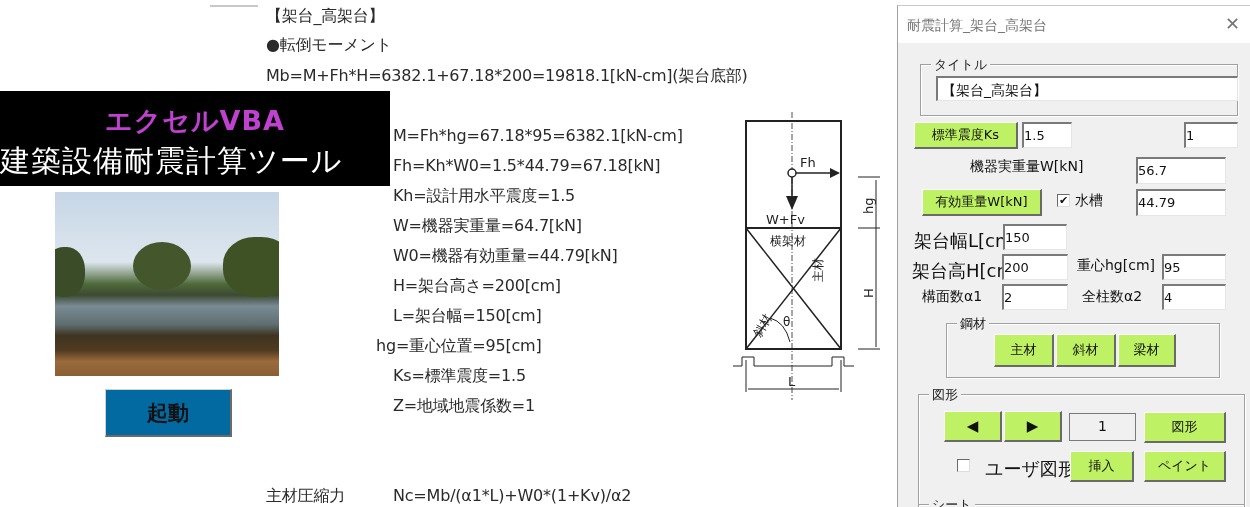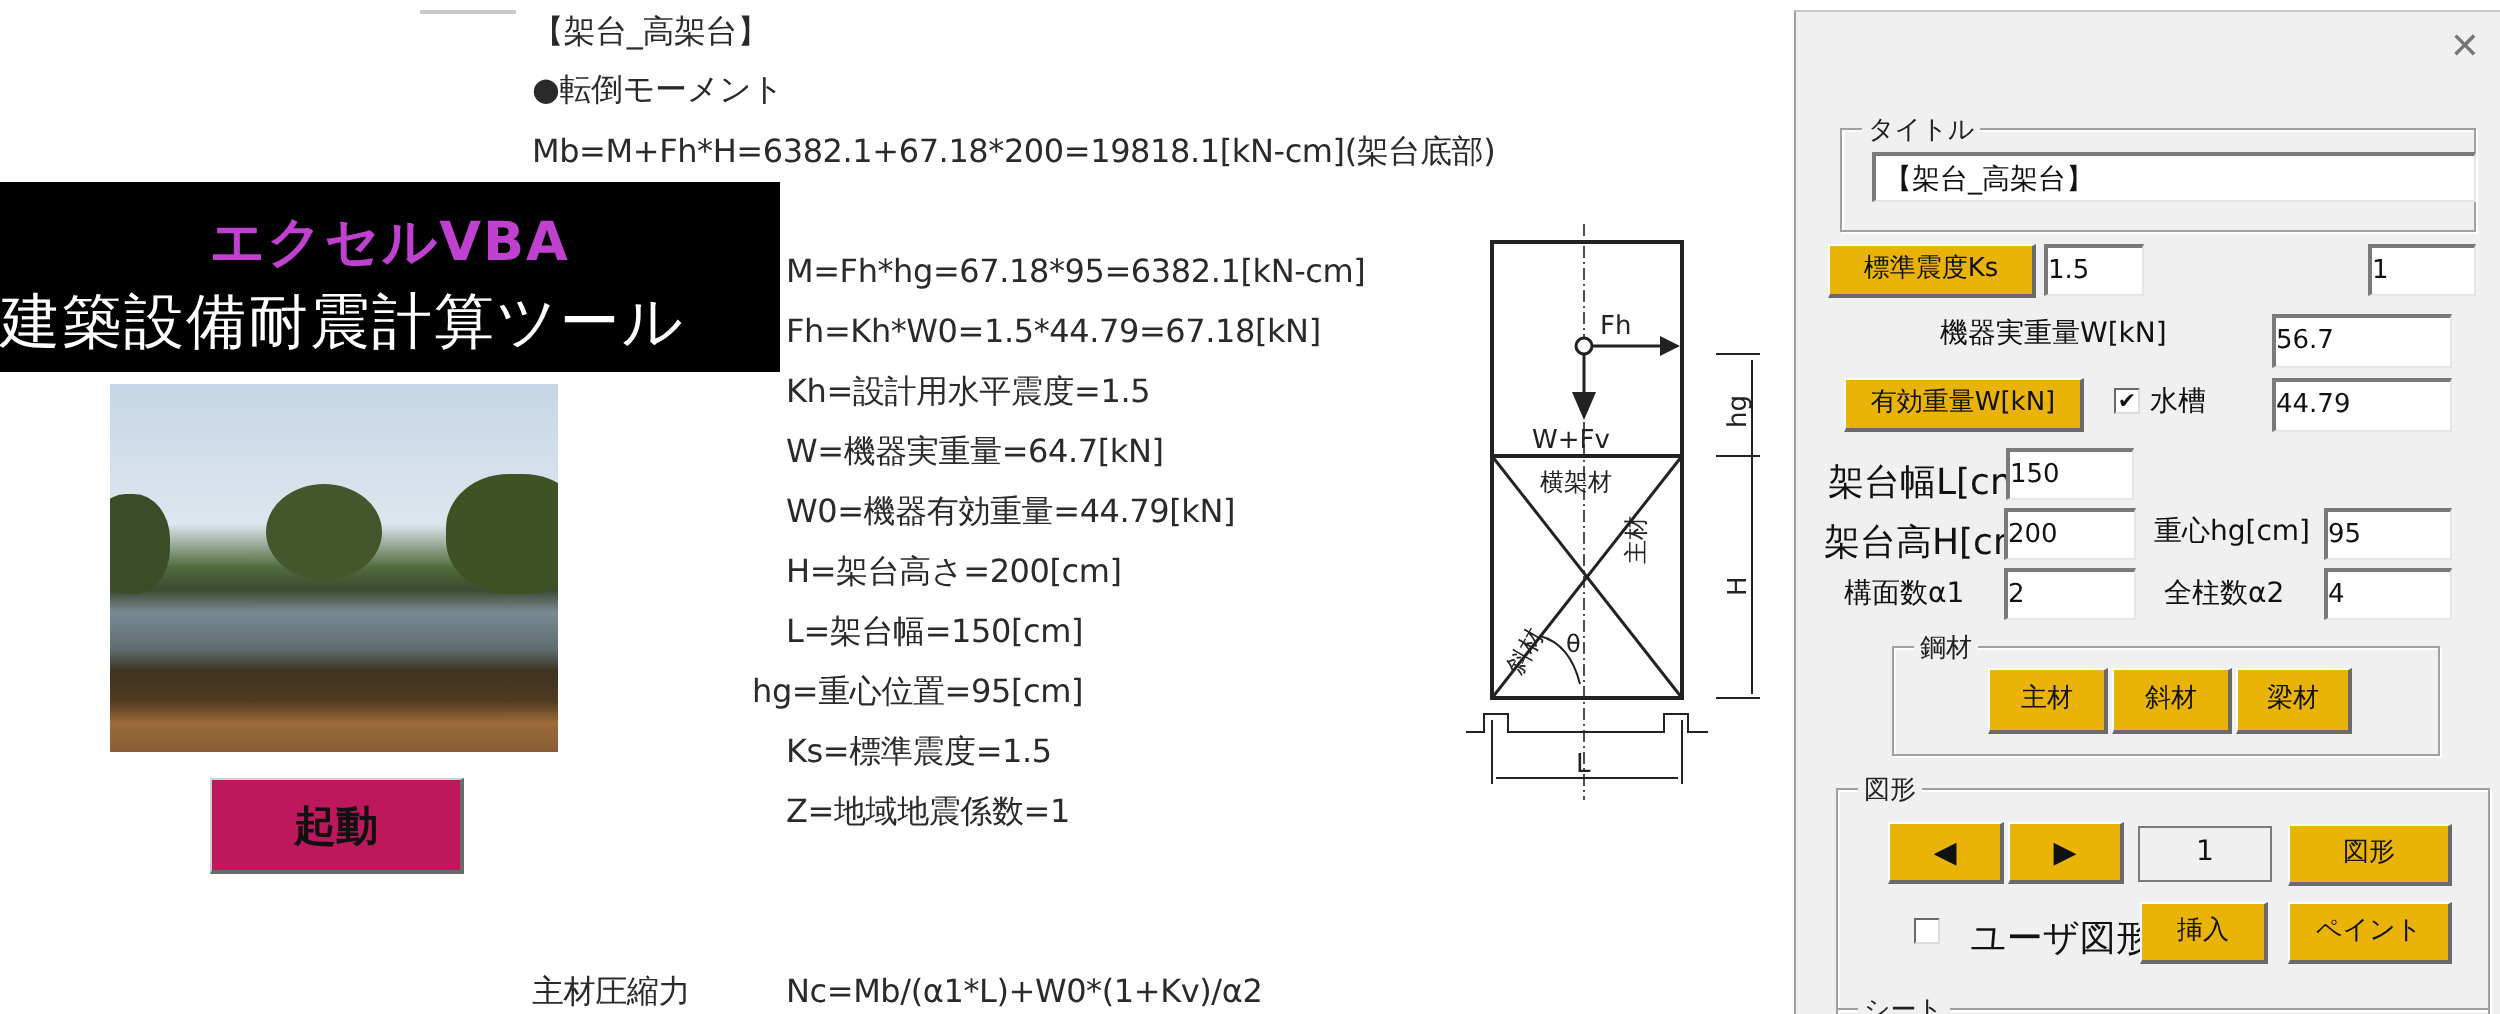--- a/index.html
+++ b/index.html
@@ -8,30 +8,30 @@
 .topline{left:210px;top:5px;width:48px;height:2px;background:#c8c8c8}
 .doc-line{position:absolute;font-size:16px;white-space:nowrap;color:#2a2a2a;font-family:"DejaVu Sans",sans-serif;letter-spacing:-0.2px}
 .banner{left:0;top:91px;width:390px;height:95px;background:#000;text-align:center}
 .banner .l1{color:#c040d0;font-size:27px;font-weight:bold;padding-top:12px;letter-spacing:1px}
 .banner .l2{color:#fff;font-size:30px;padding-top:2px;letter-spacing:1px;text-align:left;padding-left:0}
 .photo{left:55px;top:192px;width:224px;height:184px;overflow:hidden;
  background:linear-gradient(to bottom,#c6d6e6 0%,#dde6ee 38%,#4f6a3a 50%,#3c4a32 56%,#7a8a94 62%,#5e6e70 72%,#3e3420 78%,#503a22 86%,#9a6a3a 92%,#8a5e34 100%)}
 .photo .tree{position:absolute;left:78px;top:50px;width:58px;height:48px;border-radius:50%;background:#44562c}
 .photo .tree2{position:absolute;left:168px;top:45px;width:70px;height:60px;border-radius:45%;background:#3e5226}
 .photo .tree3{position:absolute;left:-10px;top:55px;width:40px;height:50px;border-radius:45%;background:#3a4c28}
-.start-btn{left:105px;top:389px;width:127px;height:48px;background:#be185d;border:1px solid #d0d0d0;border-right:2px solid #6a6a6a;border-bottom:2px solid #6a6a6a;font-size:21px;font-weight:bold;text-align:center;line-height:46px;color:#111;cursor:pointer}
+.start-btn{left:105px;top:389px;width:127px;height:48px;background:#0369a1;border:1px solid #d0d0d0;border-right:2px solid #6a6a6a;border-bottom:2px solid #6a6a6a;font-size:21px;font-weight:bold;text-align:center;line-height:46px;color:#111;cursor:pointer}
 .diagram{left:730px;top:110px;width:160px;height:290px}
 
 .dlg{left:897px;top:5px;width:353px;height:502px;background:#f0f0f0;border-left:1px solid #a0a0a0;border-top:1px solid #c8c8c8}
 .dlg-title{position:absolute;left:0;top:0;width:100%;height:37px;background:#fff;font-size:14px;color:#777;padding:11px 0 0 9px}
 .dlg-close{position:absolute;right:10px;top:7px;font-size:18px;color:#777;cursor:pointer}
 .frame{position:absolute;border:1px solid #a0a0a0;box-shadow:inset 1px 1px 0 #fff,1px 1px 0 #fff}
 .frame-label{position:absolute;background:#f0f0f0;font-size:13px;color:#222;padding:0 3px;top:-9px;left:10px}
 .tb{position:absolute;background:#fff;border-top:2px solid #7a7a7a;border-left:2px solid #7a7a7a;border-right:1px solid #e6e6e6;border-bottom:1px solid #e6e6e6;font-size:13px;text-align:left;color:#111;line-height:24px}
-.btn{position:absolute;background:#eab308;border-top:1px solid #fff;border-left:1px solid #fff;border-right:2px solid #6a6a6a;border-bottom:2px solid #6a6a6a;font-size:13px;text-align:center;color:#111;cursor:pointer}
+.btn{position:absolute;background:#bef264;border-top:1px solid #fff;border-left:1px solid #fff;border-right:2px solid #6a6a6a;border-bottom:2px solid #6a6a6a;font-size:13px;text-align:center;color:#111;cursor:pointer}
 .lbl{position:absolute;font-size:18px;color:#111;white-space:nowrap}
 .chk{position:absolute;width:13px;height:13px;background:#fff;border-top:1px solid #6a6a6a;border-left:1px solid #6a6a6a;border-right:1px solid #ddd;border-bottom:1px solid #ddd;font-size:11px;line-height:11px;text-align:center;color:#111}
 .ro{position:absolute;background:#f0f0f0;border:1px solid #7a7a7a;font-size:14px;text-align:center;line-height:24px;color:#111}
 </style>
 </head>
 <body>
 
 <div class="abs topline"></div>
 
 <div class="doc-line" style="left:266px;top:6px">【架台_高架台】</div>
@@ -92,20 +92,21 @@
   <text x="40" y="135" font-size="12" fill="#222" font-family="DejaVu Sans, sans-serif">横架材</text>
   <text x="0" y="0" font-size="12" fill="#222" transform="translate(92,172) rotate(-90)" font-family="DejaVu Sans, sans-serif">主材</text>
   <text x="0" y="0" font-size="12" fill="#222" transform="translate(30,228) rotate(-60)" font-family="DejaVu Sans, sans-serif">斜材</text>
   <text x="53" y="216" font-size="12" fill="#222" font-family="DejaVu Sans, sans-serif">θ</text>
   <text x="0" y="0" font-size="13" fill="#222" transform="translate(143,104) rotate(-90)" font-family="DejaVu Sans, sans-serif">hg</text>
   <text x="0" y="0" font-size="13" fill="#222" transform="translate(143,188) rotate(-90)" font-family="DejaVu Sans, sans-serif">H</text>
   <text x="58" y="276" font-size="13" fill="#222" font-family="DejaVu Sans, sans-serif">L</text>
 </svg>
 
 <div class="abs dlg">
+  <div class="dlg-title">耐震計算_架台_高架台</div>
   <div class="dlg-close">✕</div>
 
   <div class="frame" style="left:22px;top:58px;width:318px;height:52px">
     <div class="frame-label">タイトル</div>
     <div class="tb" style="left:15px;top:11px;width:302px;height:25px;text-align:left;padding-left:4px;font-size:14px">【架台_高架台】</div>
   </div>
 
   <div class="btn" style="left:16px;top:116px;width:104px;height:27px;line-height:24px">標準震度Ks</div>
   <div class="tb" style="left:124px;top:116px;width:50px;height:26px">1.5</div>
   <div class="tb" style="left:286px;top:116px;width:54px;height:26px">1</div>

